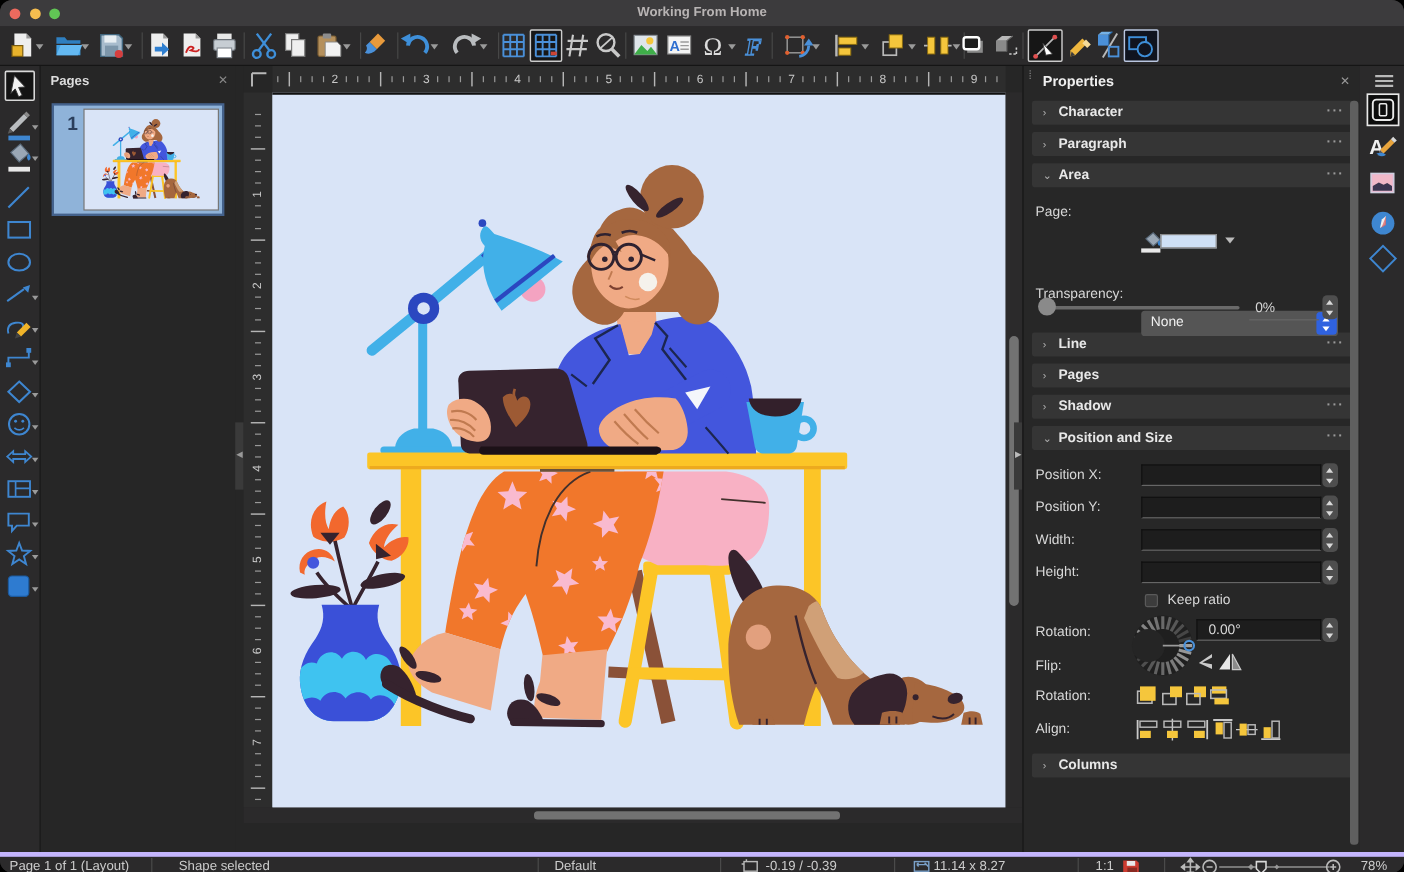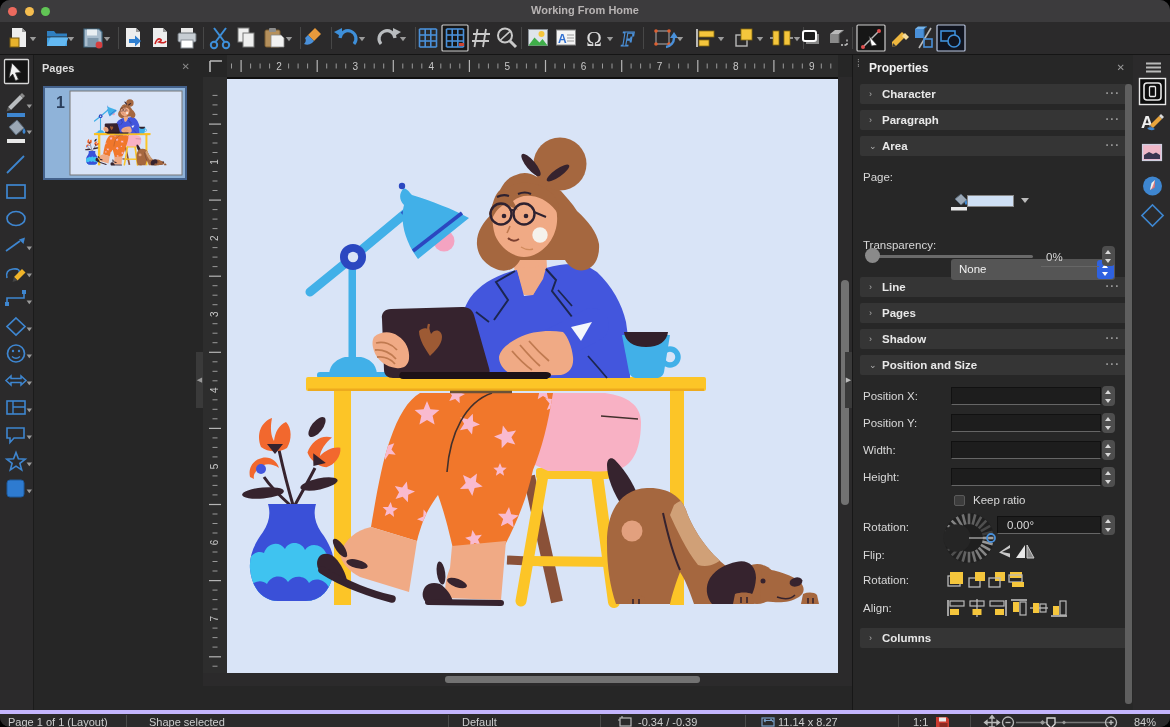--- a/index.html
+++ b/index.html
@@ -720,27 +720,27 @@
 <rect x="12" y="153" width="15" height="15" transform="rotate(45 19.5 160.5)" fill="none" stroke="#3e86d0" stroke-width="1.6"></rect>
 </svg></div>
 
   <div id="statusbar">
     <div class="it" style="left:8px;">Page 1 of 1 (Layout)</div>
     <div class="sep" style="left:126px;"></div>
     <div class="it" style="left:134px;margin-left:15px;">Shape selected</div>
     <div class="sep" style="left:448px;"></div>
     <div class="it" style="left:462px;">Default</div>
     <div class="sep" style="left:600px;"></div>
-    <div class="it" style="left:638px;">-0.34 / -0.39</div>
+    <div class="it" style="left:638px;">-0.19 / -0.39</div>
     <div class="sep" style="left:745px;"></div>
     <div class="it" style="left:778px;">11.14 x 8.27</div>
     <div class="sep" style="left:898px;"></div>
     <div class="it" style="left:913px;">1:1</div>
     <div class="sep" style="left:970px;"></div>
-    <div class="it" style="right:14px;">84%</div>
+    <div class="it" style="right:14px;">78%</div>
     <svg width="1170" height="17" style="position:absolute;left:0;top:0;" id="sbsvg">
 <g stroke="#b9b9b9" fill="none" stroke-width="1.2">
           <rect x="620" y="4" width="11" height="8"></rect>
           <path d="M622,2 v2 M620,6 h-2"></path>
         </g>
 <g stroke="#7aa0c8" fill="none" stroke-width="1.2">
           <rect x="762" y="4" width="12" height="8"></rect>
           <path d="M764,6.5 h8 M764,6.5 l1.5,-1.5 M764,6.5 l1.5,1.5 M772,6.5 l-1.5,-1.5 M772,6.5 l1.5,1.5"></path>
         </g>
 <path d="M936,3 h11 l2,2 v9 h-13 z" fill="#cc3b30"></path>

